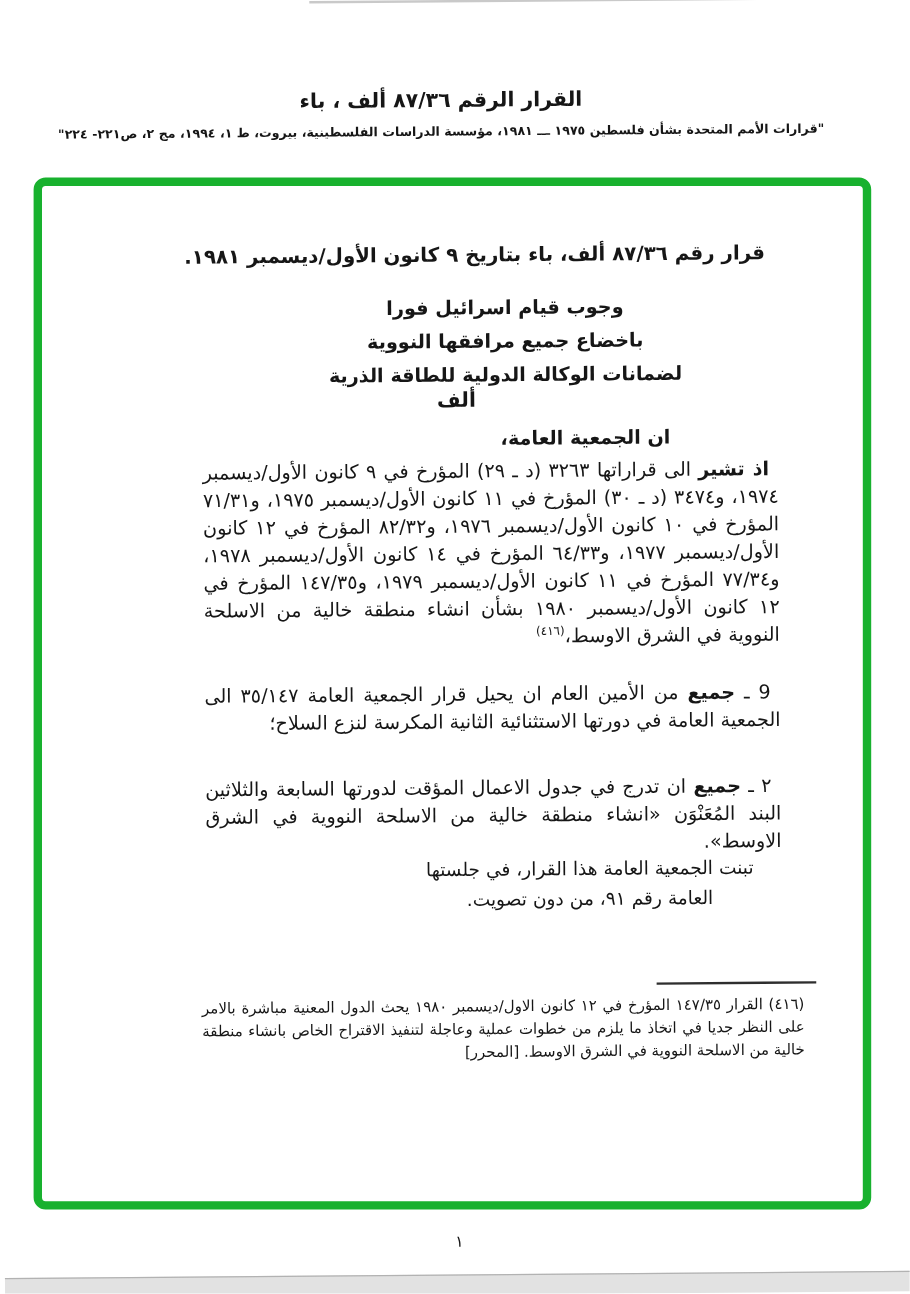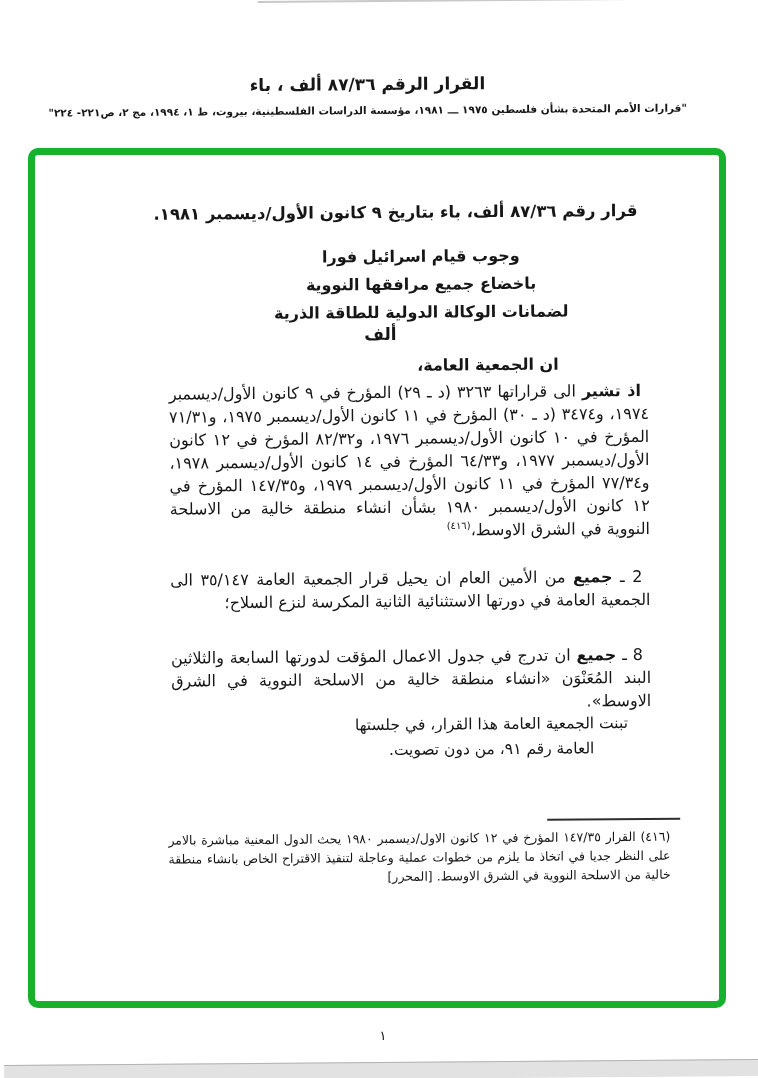--- a/index.html
+++ b/index.html
@@ -49,23 +49,23 @@
     <div>باخضاع جميع مرافقها النووية</div>
     <div>لضمانات الوكالة الدولية للطاقة الذرية</div>
   </div>
 
   <div class="section-label">ألف</div>
 
   <div class="opening">ان الجمعية العامة،</div>
 
   <div class="body-par p1"><span class="lead">اذ تشير</span><span> الى قراراتها ٣٢٦٣ (د ـ ٢٩) المؤرخ في ٩ كانون الأول/ديسمبر ١٩٧٤، و٣٤٧٤ (د ـ ٣٠) المؤرخ في ١١ كانون الأول/ديسمبر ١٩٧٥، و٧١/٣١ المؤرخ في ١٠ كانون الأول/ديسمبر ١٩٧٦، و٨٢/٣٢ المؤرخ في ١٢ كانون الأول/ديسمبر ١٩٧٧، و٦٤/٣٣ المؤرخ في ١٤ كانون الأول/ديسمبر ١٩٧٨، و٧٧/٣٤ المؤرخ في ١١ كانون الأول/ديسمبر ١٩٧٩، و١٤٧/٣٥ المؤرخ في ١٢ كانون الأول/ديسمبر ١٩٨٠ بشأن انشاء منطقة خالية من الاسلحة النووية في الشرق الاوسط،</span><sup class="fn-sup">(٤١٦)</sup></div>
 
-  <div class="body-par p2"><span>2 ـ </span><span class="lead">جميع</span><span> من الأمين العام ان يحيل قرار الجمعية العامة ٣٥/١٤٧ الى الجمعية العامة في دورتها الاستثنائية الثانية المكرسة لنزع السلاح؛</span></div>
+  <div class="body-par p2"><span>9 ـ </span><span class="lead">جميع</span><span> من الأمين العام ان يحيل قرار الجمعية العامة ٣٥/١٤٧ الى الجمعية العامة في دورتها الاستثنائية الثانية المكرسة لنزع السلاح؛</span></div>
 
-  <div class="body-par p3"><span>8 ـ </span><span class="lead">جميع</span><span> ان تدرج في جدول الاعمال المؤقت لدورتها السابعة والثلاثين البند المُعَنْوَن «انشاء منطقة خالية من الاسلحة النووية في الشرق الاوسط».</span></div>
+  <div class="body-par p3"><span>٢ ـ </span><span class="lead">جميع</span><span> ان تدرج في جدول الاعمال المؤقت لدورتها السابعة والثلاثين البند المُعَنْوَن «انشاء منطقة خالية من الاسلحة النووية في الشرق الاوسط».</span></div>
 
   <div class="adoption">تبنت الجمعية العامة هذا القرار، في جلستها العامة رقم ٩١، من دون تصويت.</div>
 
   <div class="fn-sep"></div>
 
   <div class="footnote"><span>(٤١٦)</span><span> القرار ١٤٧/٣٥ المؤرخ في ١٢ كانون الاول/ديسمبر ١٩٨٠ يحث الدول المعنية مباشرة بالامر على النظر جديا في اتخاذ ما يلزم من خطوات عملية وعاجلة لتنفيذ الاقتراح الخاص بانشاء منطقة خالية من الاسلحة النووية في الشرق الاوسط. [المحرر]</span></div>
 
   <div class="pagenum">١</div>
 
   <div class="edge-bottom"></div>

